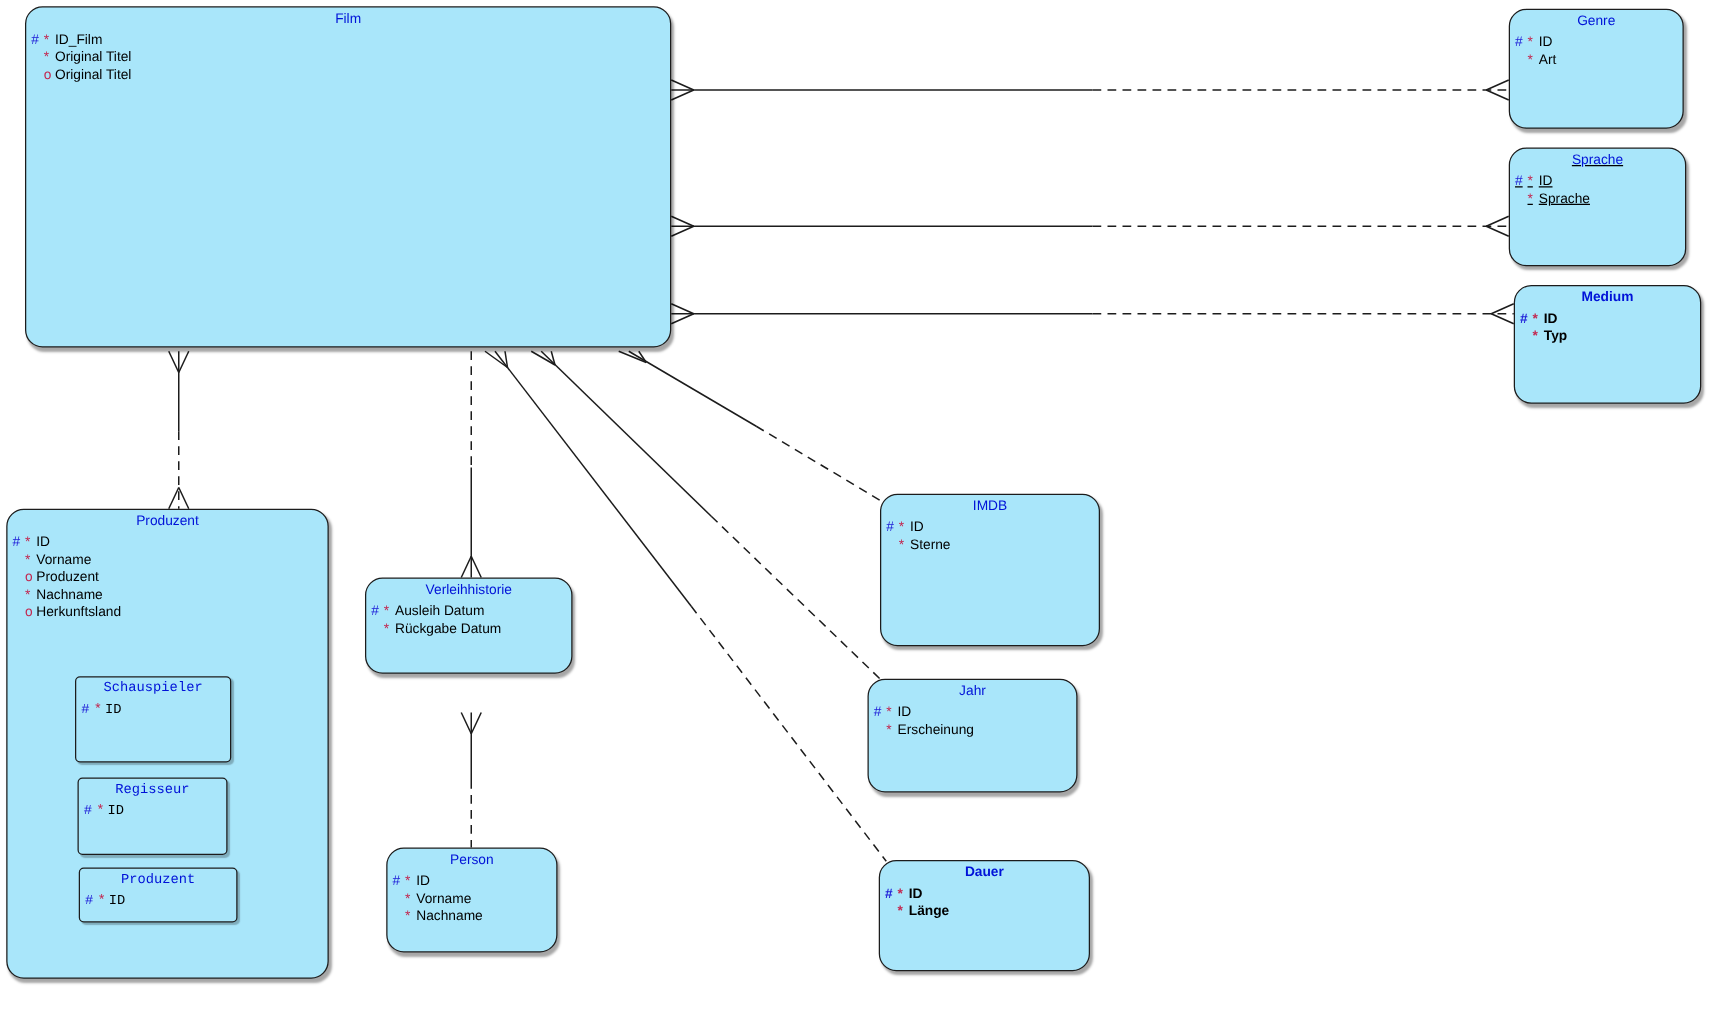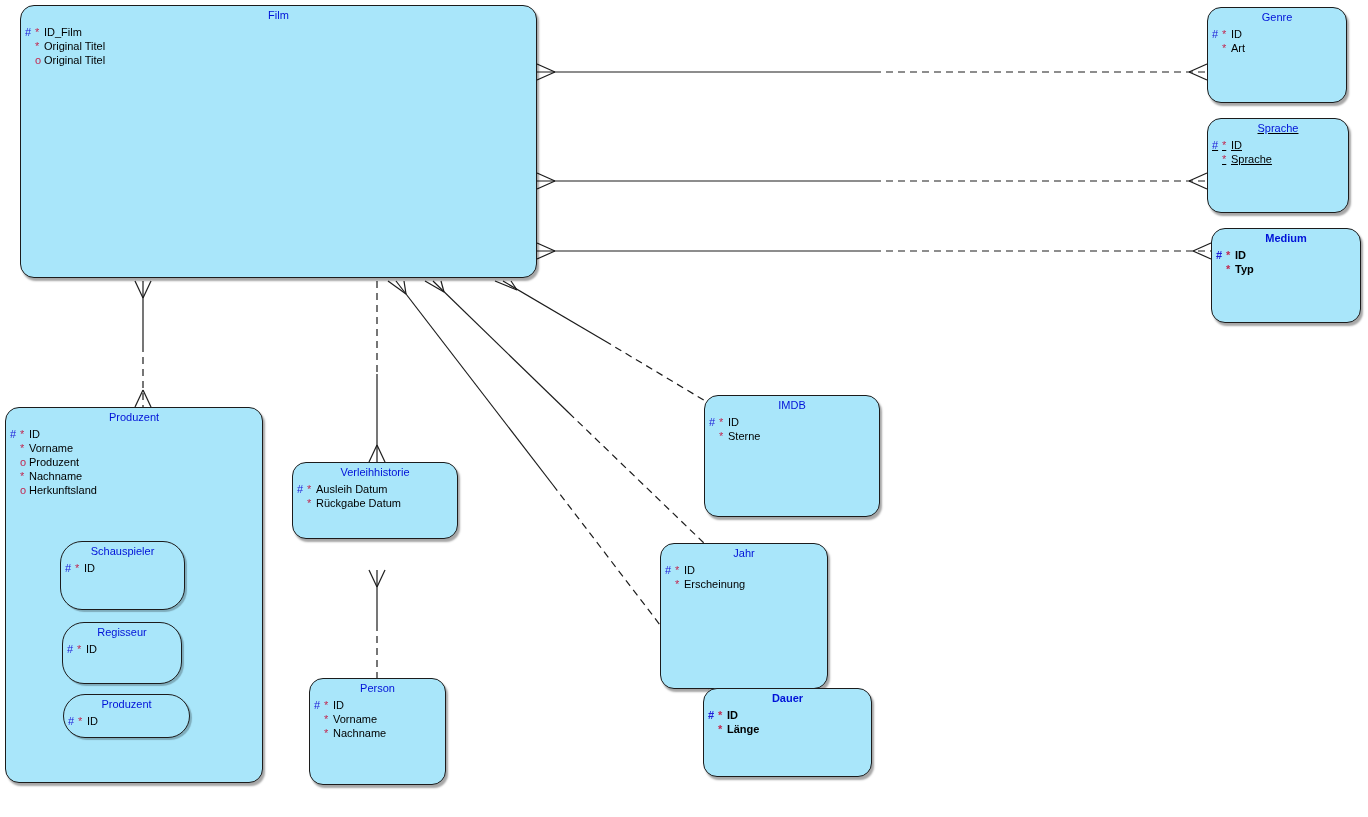--- a/index.html
+++ b/index.html
@@ -15,21 +15,21 @@
   #wires .dashed{stroke-dasharray:7 5;}
   .entity{
     position:absolute;
     box-sizing:border-box;
     background:var(--fill,#a9e6fa);
     border:1.2px solid var(--edge,#1c1c1c);
     border-radius:14px;
     box-shadow:2px 3px 2px rgba(0,0,0,0.35);
     z-index:2;
   }
-  .entity.sub{border-radius:22px; box-shadow:2px 2px 1px rgba(0,0,0,0.25); z-index:3;}
+  .entity.sub{border-radius:4px; box-shadow:2px 2px 1px rgba(0,0,0,0.25); z-index:3;font-family:Liberation Mono, monospace;}
   .entity .title{
     font-size:11px;line-height:13px;
     padding-top:3px;
     text-align:center;
     color:var(--title,#0012d8);
     white-space:nowrap;
   }
   .attrs{padding:3px 2px 0 4px;}
   .attr-row{
     font-size:11px;line-height:14px;height:14px;
@@ -241,21 +241,21 @@
             <span class="mk">*</span>
             <span class="nm">Ausleih Datum</span>
           </div>
           <div class="attr-row">
             <span class="pk"></span>
             <span class="mk">*</span>
             <span class="nm">Rückgabe Datum</span>
           </div>
         </div>
       </div>
-      <div class="entity" style="left: 309px; top: 678px; width: 137px; height: 107px;">
+      <div class="entity" style="left: 309px; top: 678px; width: 137px; height: 84px;">
         <div class="title">Person</div>
         <div class="attrs">
           <div class="attr-row">
             <span class="pk">#</span>
             <span class="mk">*</span>
             <span class="nm">ID</span>
           </div>
           <div class="attr-row">
             <span class="pk"></span>
             <span class="mk">*</span>
@@ -276,21 +276,21 @@
             <span class="mk">*</span>
             <span class="nm">ID</span>
           </div>
           <div class="attr-row">
             <span class="pk"></span>
             <span class="mk">*</span>
             <span class="nm">Sterne</span>
           </div>
         </div>
       </div>
-      <div class="entity" style="left: 660px; top: 543px; width: 168px; height: 146px;">
+      <div class="entity" style="left: 694px; top: 543px; width: 168px; height: 91px;">
         <div class="title">Jahr</div>
         <div class="attrs">
           <div class="attr-row">
             <span class="pk">#</span>
             <span class="mk">*</span>
             <span class="nm">ID</span>
           </div>
           <div class="attr-row">
             <span class="pk"></span>
             <span class="mk">*</span>

